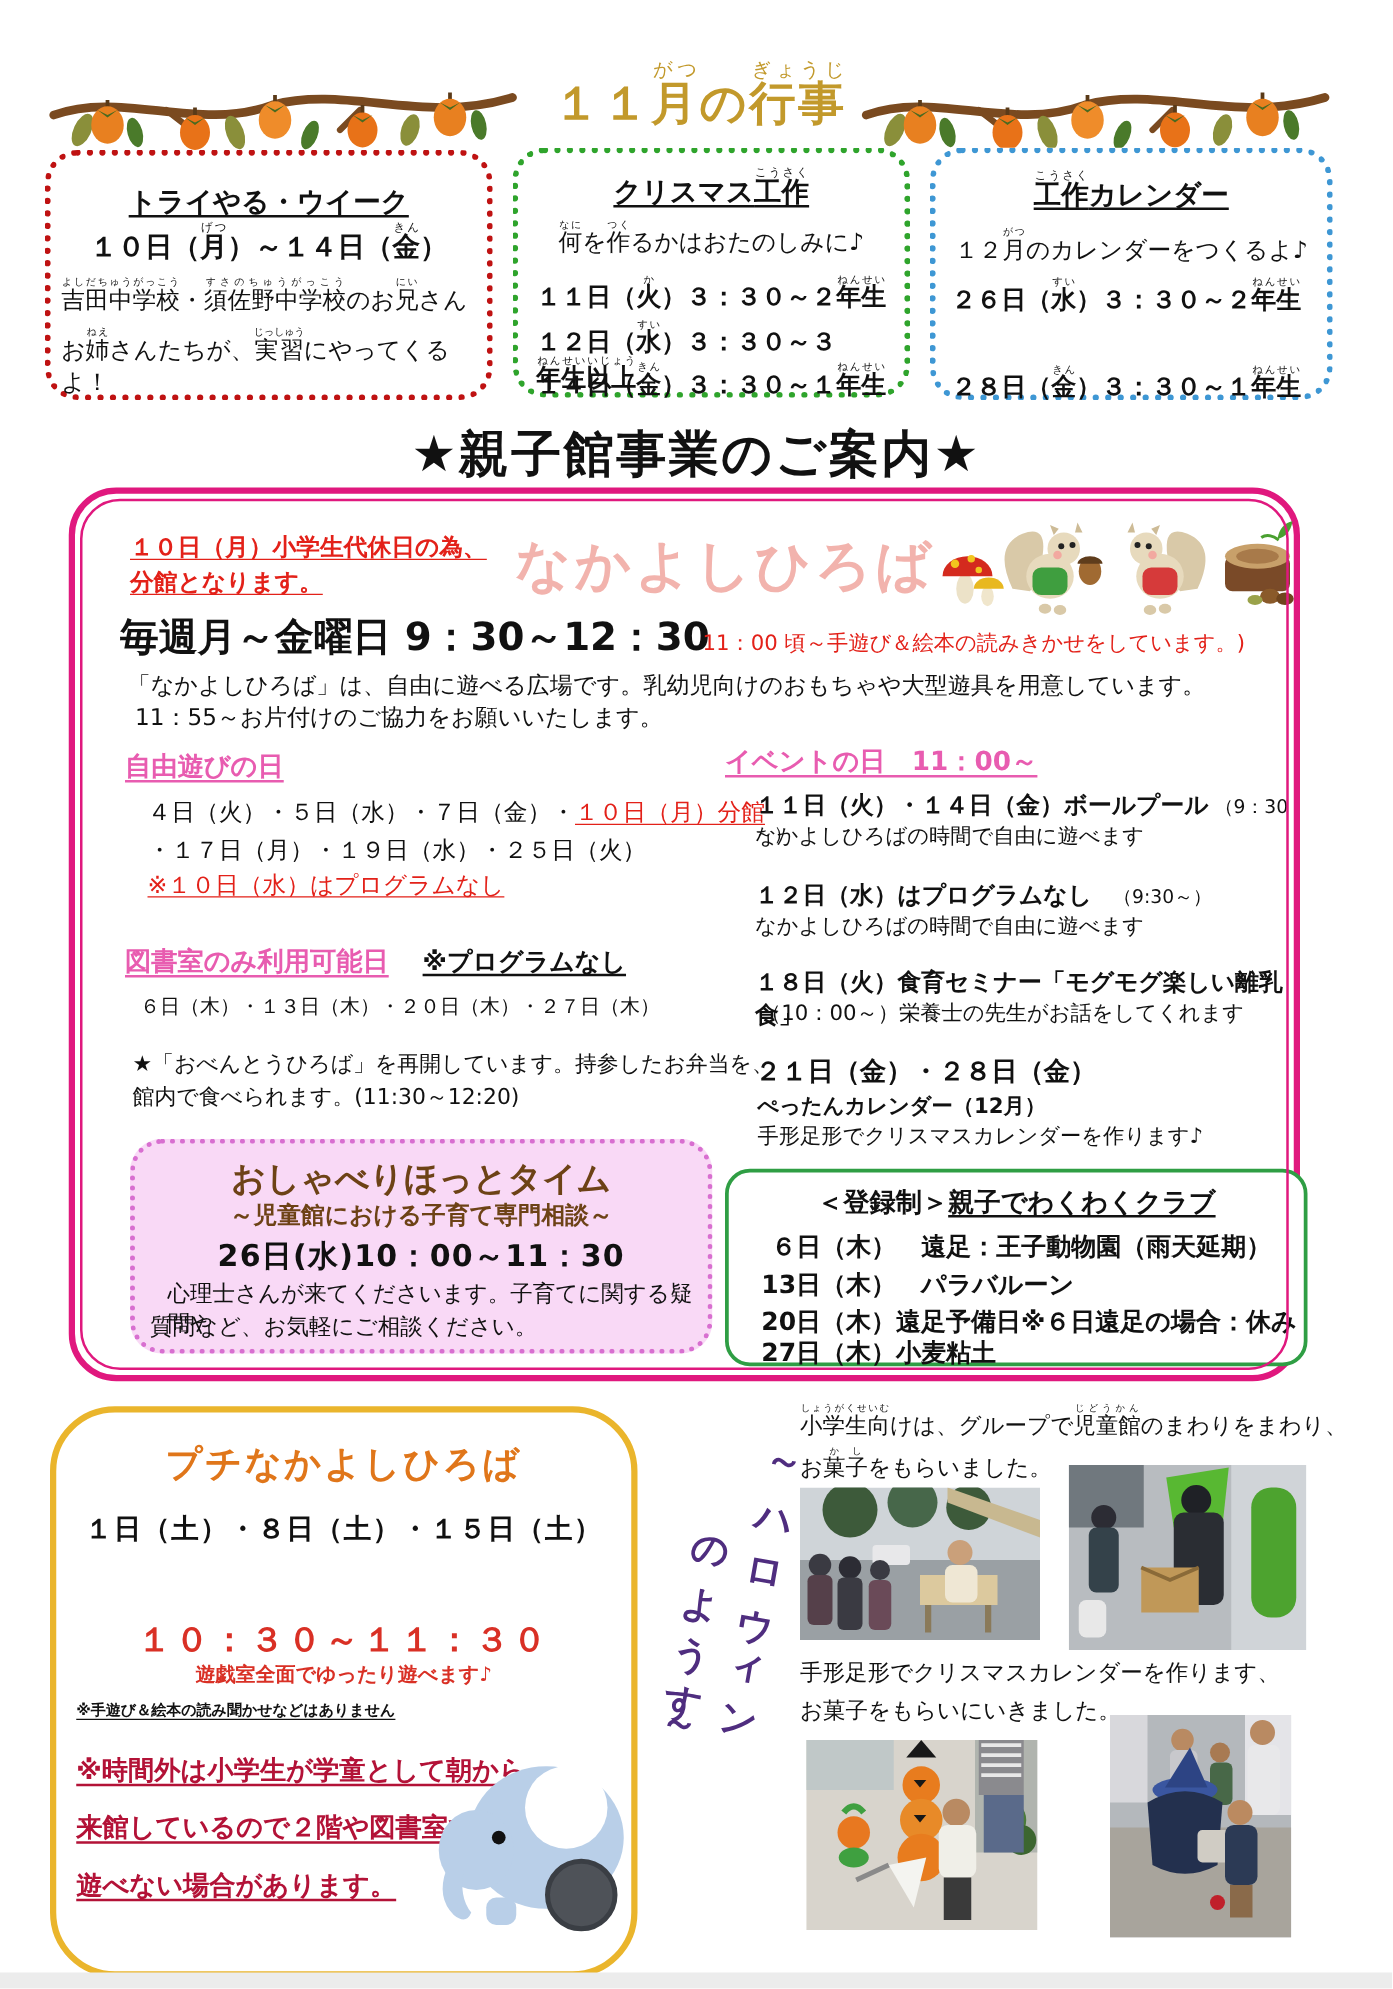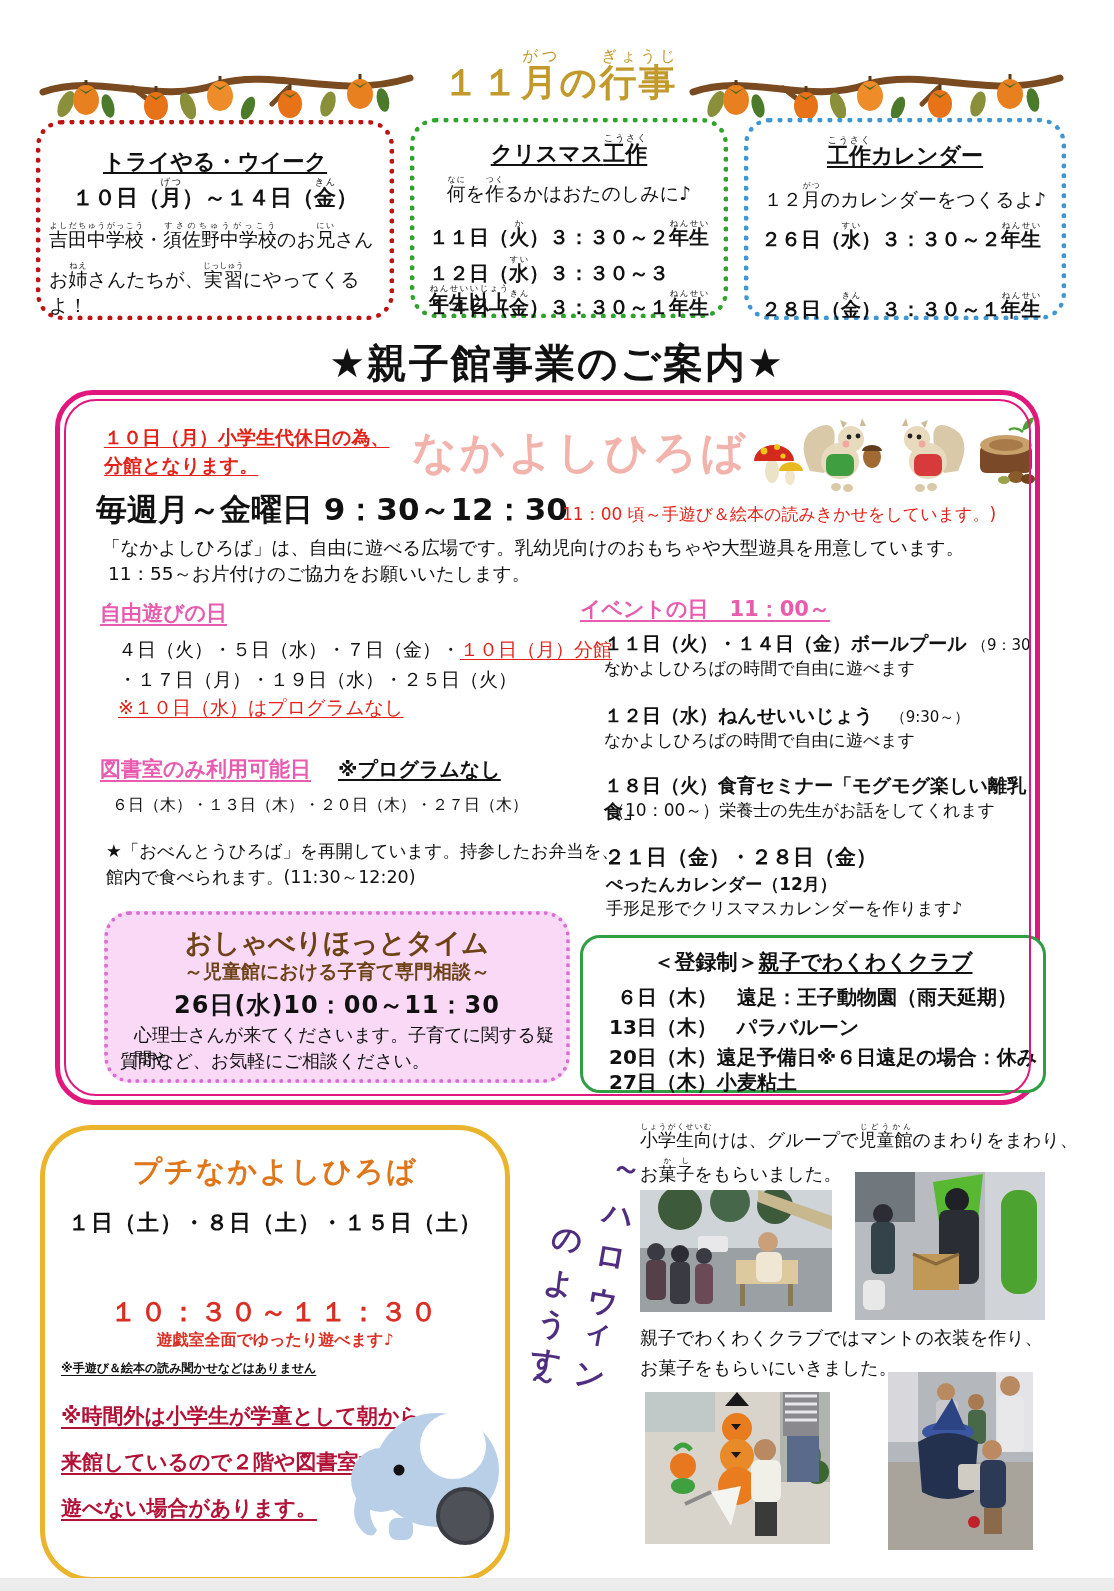--- a/index.html
+++ b/index.html
@@ -225,21 +225,21 @@
 
     <div class="abs pink-head" style="left:520px;top:200px;">イベントの日　11：00～</div>
 
     <div class="abs" style="left:544px;top:236px;">
       <span class="ev-title">１１日（火）・１４日（金）ボールプール</span>
       <span class="ev-time">（9：30～）</span>
     </div>
     <div class="abs ev-desc" style="left:544px;top:262px;">なかよしひろばの時間で自由に遊べます</div>
 
     <div class="abs" style="left:544px;top:308px;">
-      <span class="ev-title">１２日（水）ねんせいいじょう</span>
+      <span class="ev-title">１２日（水）はプログラムなし</span>
       <span class="ev-time" style="margin-left:12px;">（9:30～）</span>
     </div>
     <div class="abs ev-desc" style="left:544px;top:334px;">なかよしひろばの時間で自由に遊べます</div>
 
     <div class="abs ev-title" style="left:544px;top:378px;">１８日（火）食育セミナー「モグモグ楽しい離乳食」</div>
     <div class="abs ev-desc" style="left:548px;top:404px;">（10：00～）栄養士の先生がお話をしてくれます</div>
 
     <div class="abs ev-title" style="left:544px;top:448px;font-size:21px;">２１日（金）・２８日（金）</div>
     <div class="abs b" style="left:546px;top:478px;font-size:17px;color:#111;">ぺったんカレンダー（12月）</div>
     <div class="abs ev-desc" style="left:546px;top:502px;">手形足形でクリスマスカレンダーを作ります♪</div>
@@ -322,21 +322,21 @@
     <rect x="146" y="18" width="36" height="104" rx="16" fill="#4da32f"></rect>
     <circle cx="102" cy="28" r="12" fill="#1f2126"></circle>
     <rect x="84" y="38" width="40" height="74" rx="8" fill="#2a2d33"></rect>
     <rect x="58" y="82" width="46" height="36" fill="#c09858"></rect>
     <path d="M58,82 l23,10 23,-10" stroke="#8a6a38" stroke-width="3" fill="none"></path>
     <circle cx="28" cy="42" r="10" fill="#2c2c34"></circle>
       <rect x="16" y="50" width="24" height="52" rx="6" fill="#34424a"></rect>
     <rect x="8" y="108" width="22" height="30" rx="6" fill="#e8e8e8"></rect>
   </svg>
 
-  <div class="abs caption" style="left:640px;top:1326px;">親子でわくわくクラブではマントの衣装を作り、</div>
+  <div class="abs caption" style="left:640px;top:1326px;">手形足形でクリスマスカレンダーを作ります、</div>
   <div class="abs caption" style="left:640px;top:1356px;">お菓子をもらいにいきました。</div>
 
   <svg class="abs" style="left:645px;top:1392px;" width="185" height="152" viewBox="0 0 185 152">
     <rect width="185" height="152" fill="#d8d4cc"></rect>
     <rect x="0" y="0" width="70" height="40" fill="#c0c8c8"></rect>
     <rect x="135" y="0" width="50" height="90" fill="#b0b4ae"></rect>
     <circle cx="160" cy="64" r="16" fill="#4a7a3a"></circle>
       <circle cx="172" cy="80" r="12" fill="#3c6630"></circle>
     <rect x="138" y="0" width="36" height="44" fill="#8a8a8e"></rect>
     <path d="M140,4 h32 M140,12 h32 M140,20 h32 M140,28 h32" stroke="#e8e8e8" stroke-width="3"></path>

